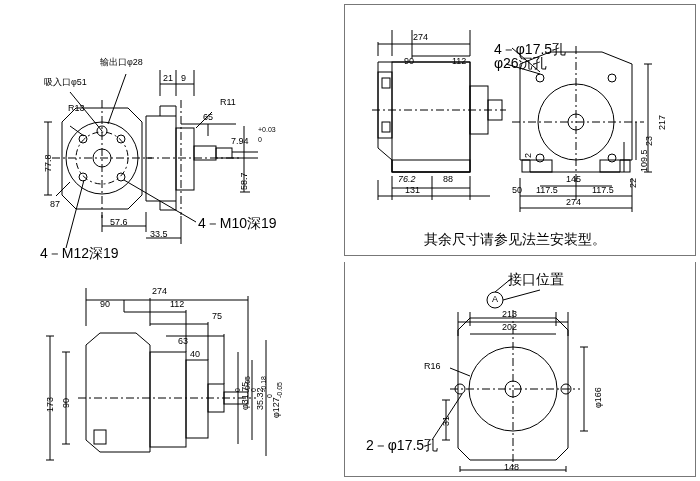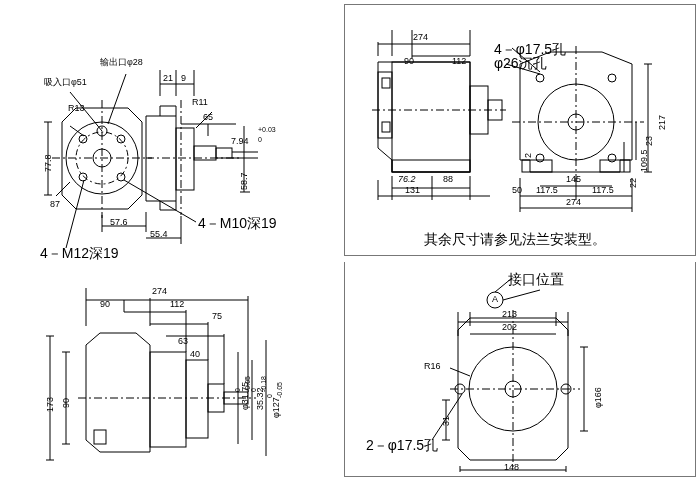--- a/index.html
+++ b/index.html
@@ -205,32 +205,32 @@
       <line x1="566" y1="466" x2="566" y2="472"></line>
       <line x1="460" y1="470" x2="566" y2="470"></line>
       <line x1="470" y1="376" x2="450" y2="368"></line>
       <line x1="462" y1="394" x2="432" y2="440"></line>
     </g>
   </svg>
 
   <div class="lbl" style="left:100px;top:58px;">输出口φ28</div>
   <div class="lbl" style="left:44px;top:78px;">吸入口φ51</div>
   <div class="lbl" style="left:68px;top:104px;">R13</div>
-  <div class="lbl" style="left:192px;top:98px;">R11</div>
+  <div class="lbl" style="left:220px;top:98px;">R11</div>
   <div class="lbl" style="left:163px;top:74px;">21</div>
   <div class="lbl" style="left:181px;top:74px;">9</div>
   <div class="lbl" style="left:203px;top:113px;">65</div>
   <div class="lbl" style="left:231px;top:137px;">7.94</div>
   <div class="lbl xs" style="left:258px;top:126px;">+0.03</div>
   <div class="lbl xs" style="left:258px;top:136px;">0</div>
   <div class="vert" style="left:44px;top:172px;">77.8</div>
   <div class="vert" style="left:240px;top:190px;">58.7</div>
   <div class="lbl" style="left:50px;top:200px;">87</div>
   <div class="lbl" style="left:110px;top:218px;">57.6</div>
-  <div class="lbl" style="left:150px;top:230px;">55.4</div>
+  <div class="lbl" style="left:150px;top:230px;">33.5</div>
   <div class="lbl cn" style="left:198px;top:216px;">4－M10深19</div>
   <div class="lbl cn" style="left:40px;top:246px;">4－M12深19</div>
 
   <div class="lbl" style="left:152px;top:287px;">274</div>
   <div class="lbl" style="left:100px;top:300px;">90</div>
   <div class="lbl" style="left:170px;top:300px;">112</div>
   <div class="lbl" style="left:176px;top:312px;margin-left:36px;">75</div>
   <div class="lbl" style="left:178px;top:337px;">63</div>
   <div class="lbl" style="left:190px;top:350px;">40</div>
   <div class="vert" style="left:241px;top:410px;">φ31.75</div>

